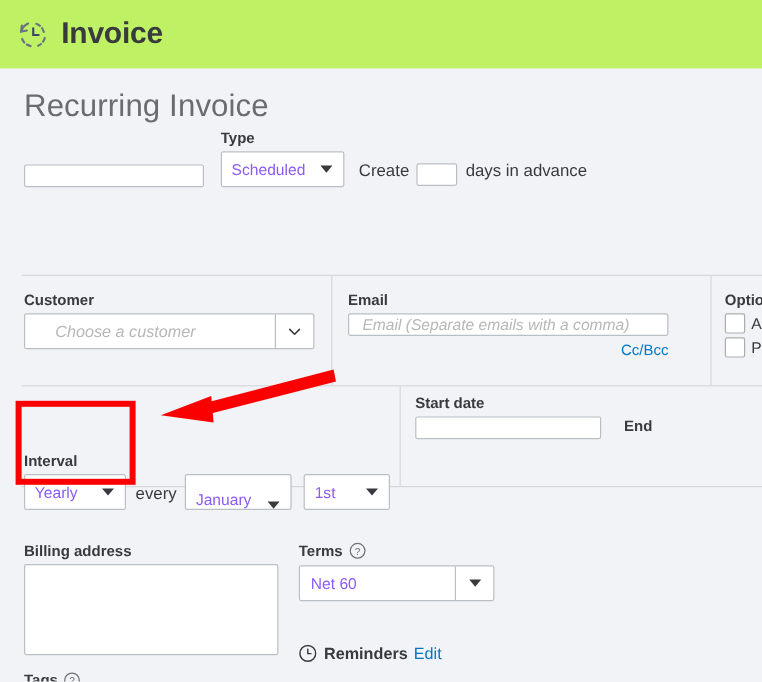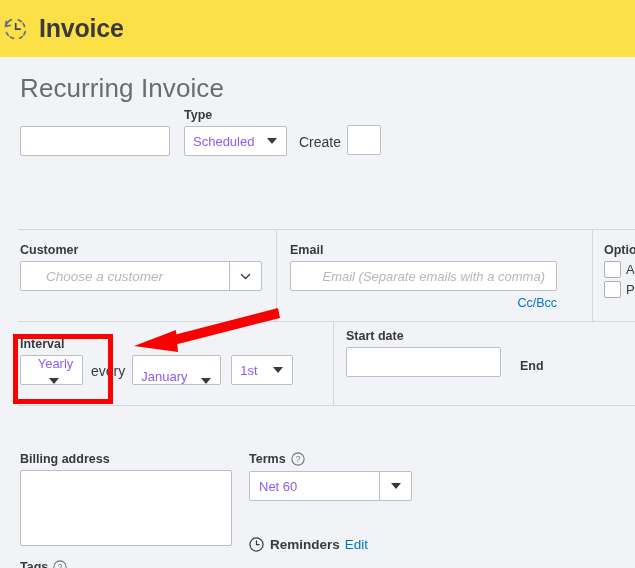--- a/index.html
+++ b/index.html
@@ -12,23 +12,24 @@
     overflow: hidden;
     background: #f1f3f7;
     font-family: "Liberation Sans", sans-serif;
     color: #393a3d;
     position: relative;
   }
 
   
   .app-header {
     height: 57px;
-    background: #fde047;
-    display: flex;
-    align-items: center;
+    background: #bef264;
+    display: flex;
+    align-items: center;
+    padding-left: 12px;
     box-sizing: border-box;
   }
   .app-header .hdr-icon {
     width: 30px;
     height: 30px;
     margin-right: 9px;
     flex: 0 0 auto;
     display: block;
   }
   .app-header .hdr-title {
@@ -69,23 +70,22 @@
     box-sizing: border-box;
     background: #ffffff;
     border: 1px solid #babec5;
     border-radius: 2px;
     font-family: "Liberation Sans", sans-serif;
     font-size: 13px;
     color: #393a3d;
     outline: none;
   }
   input.txt {
-    height: 30px;
+    height: 19px;
     padding: 0 11px;
-    text-align: right;
   }
   input.txt::placeholder {
     color: #b7b7b9;
     font-style: italic;
   }
 
   .selbox {
     height: 30px;
     display: flex;
     align-items: center;
@@ -227,28 +227,28 @@
   }
 
   
   .sec-interval {
     position: absolute;
     left: 20px;
     top: 280px;
     display: flex;
     align-items: flex-end;
   }
-  .interval-select { width: 63px; flex-direction: column; }
+  .interval-select { width: 85px; }
   .every-text {
     font-size: 14px;
     color: #393a3d;
     margin: 0 7px 6px 8px;
   }
   .month-select { width: 89px; align-items: flex-end; }
-  .day-select { width: 62px; margin-left: 10px; }
+  .day-select { width: 72px; margin-left: 10px; }
 
   .sec-startdate {
     position: absolute;
     left: 346px;
     top: 272px;
     display: flex;
     align-items: flex-end;
   }
   #start-date-input { width: 155px; }
   .end-group { margin-left: 19px; }
@@ -385,20 +385,21 @@
     <div class="group type-group">
       <label class="fld-label">Type</label>
       <div class="selbox type-select">
         <span class="sel-val">Scheduled</span>
         <span class="caret"></span>
       </div>
     </div>
 
     <span class="create-text">Create</span>
     <input class="txt" id="create-days-input" type="text" value="" style="">
+    <span class="advance-text">days in advance</span>
   </div>
 
   <div class="hdivider" style="left:18px; top:172px; width:617px;"></div>
   <div class="vdivider" style="left:276px; top:173px; height:91px;"></div>
   <div class="vdivider" style="left:592px; top:173px; height:91px;"></div>
   <div class="hdivider" style="left:18px; top:264px; width:617px;"></div>
   <div class="vdivider" style="left:333px; top:265px; height:83px;"></div>
   <div class="hdivider" style="left:18px; top:348px; width:617px;"></div>
 
   <div class="sec-cust">
@@ -425,21 +426,21 @@
       <span class="checkbox"></span>
       <span class="opt-label">Au</span>
     </div>
     <div class="opt-row">
       <span class="checkbox"></span>
       <span class="opt-label">Pri</span>
     </div>
   </div>
 
   <div class="sec-interval">
-    <div style="display:flex; flex-direction:column;">
+    <div style="display:flex; flex-direction:column;margin-top:40px;">
       <label class="fld-label">Interval</label>
       <div class="selbox interval-select">
         <span class="sel-val">Yearly</span>
         <span class="caret"></span>
       </div>
     </div>
     <span class="every-text">every</span>
     <div class="selbox month-select">
       <span class="sel-val">January</span>
       <span class="caret"></span>

